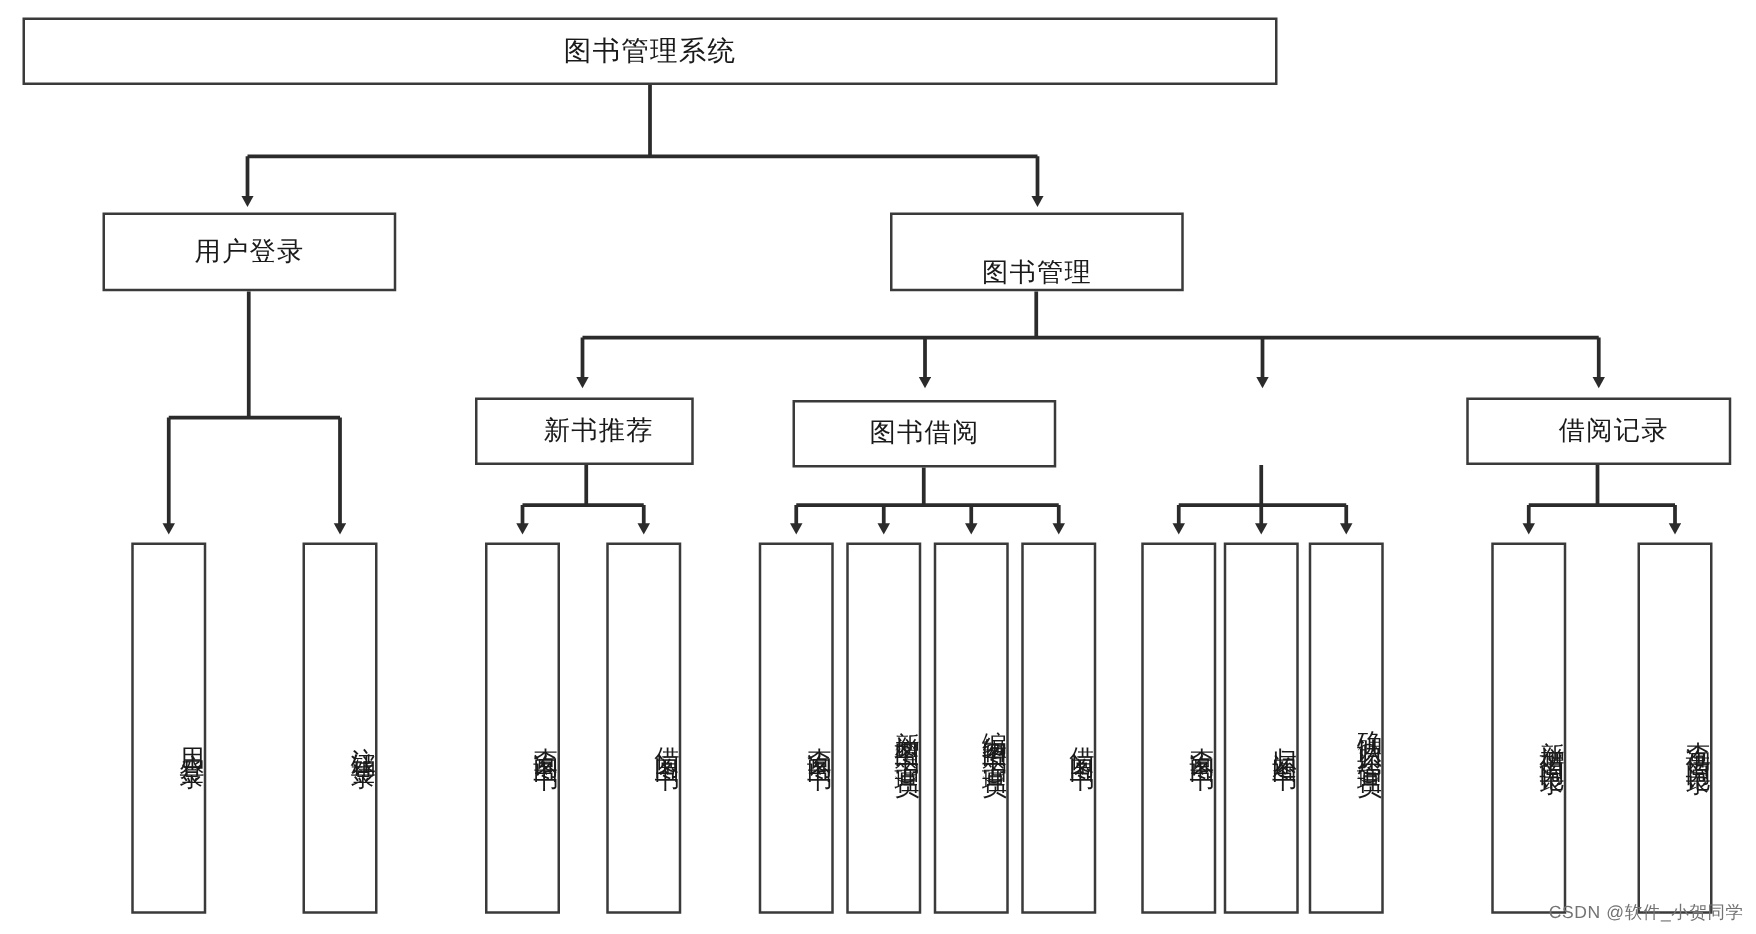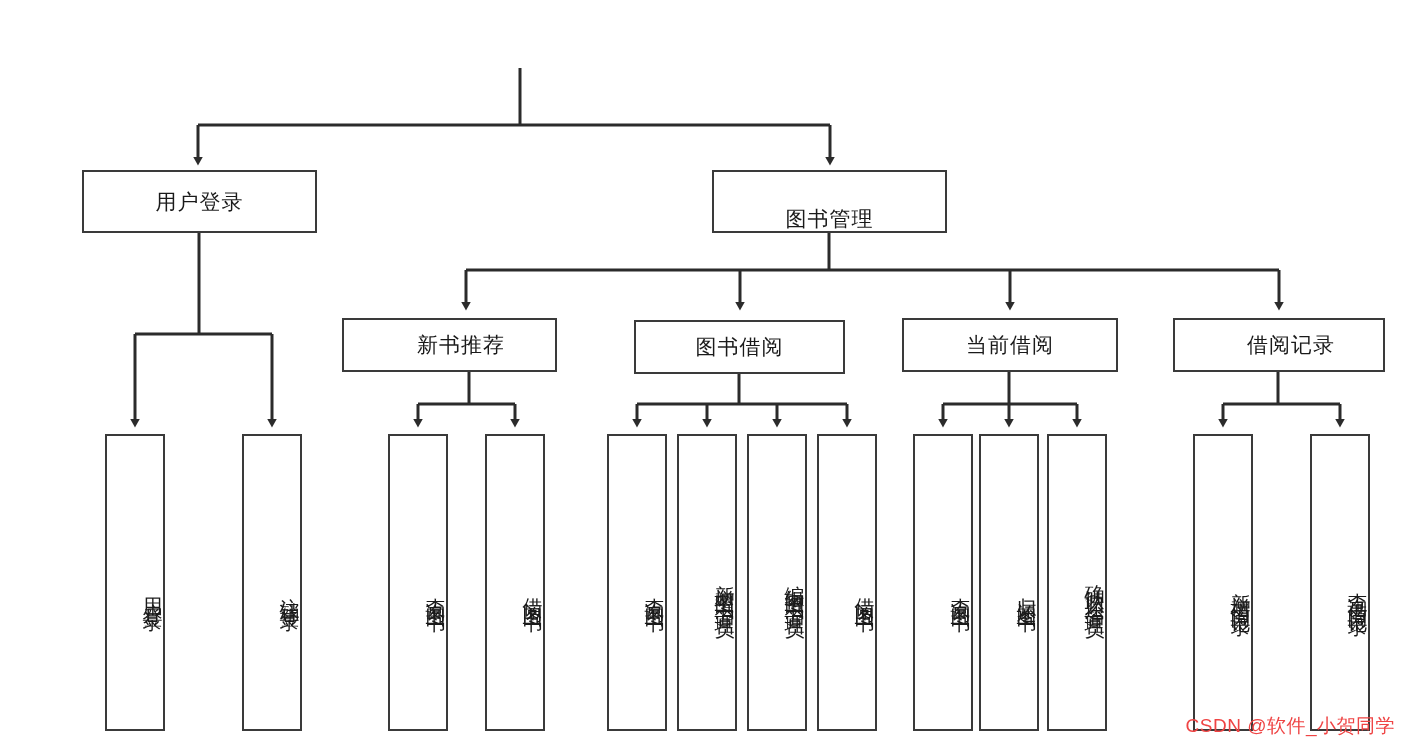--- a/index.html
+++ b/index.html
@@ -58,22 +58,22 @@
   }
   .node.vert .vtext {
     writing-mode: vertical-rl;
     text-orientation: upright;
     display: block;
   }
   .watermark {
     position: absolute;
     right: 10px;
     bottom: 8px;
-    font-size: 19px;
-    color: #ef4444;
+    font-size: 14px;
+    color: #737373;
     letter-spacing: 0.5px;
     z-index: 3;
     white-space: nowrap;
   }
 </style>
 </head>
 <body>
 
 <div id="canvas">
 
@@ -120,36 +120,36 @@
       <path d="M1009,404 L1009,420" marker-end="url(#arrow)"></path>
       <path d="M1077,404 L1077,420" marker-end="url(#arrow)"></path>
 
       <path d="M1278,372 L1278,404"></path>
       <path d="M1223,404 L1340,404"></path>
       <path d="M1223,404 L1223,420" marker-end="url(#arrow)"></path>
       <path d="M1340,404 L1340,420" marker-end="url(#arrow)"></path>
     </g>
   </svg>
 
+  <div class="node horiz root" style="left:18px; top:14px; width:1004px; height:54px;">
+    <span>图书管理系统</span>
+  </div>
 
   <div class="node horiz" style="left:82px; top:170px; width:235px; height:63px;">
     <span>用户登录</span>
   </div>
   <div class="node horiz" style="left:712px; top:170px; width:235px; height:63px;align-items:flex-end;">
     <span>图书管理</span>
   </div>
 
-  <div class="node horiz" style="left:342px; top:318px; width:215px; height:54px;padding-left:23px;">
+  <div class="node horiz" style="left:380px; top:318px; width:175px; height:54px;padding-left:23px;">
     <span>新书推荐</span>
   </div>
   <div class="node horiz" style="left:634px; top:320px; width:211px; height:54px;">
     <span>图书借阅</span>
-  </div>
-  <div class="node horiz" style="left:902px; top:318px; width:216px; height:54px;">
-    <span>当前借阅</span>
   </div>
   <div class="node horiz" style="left:1173px; top:318px; width:212px; height:54px;padding-left:24px;">
     <span>借阅记录</span>
   </div>
 
   <div class="node vert" style="left:105px; top:434px; width:60px; height:297px;">
     <span class="vtext">用户登录</span>
   </div>
   <div class="node vert" style="left:242px; top:434px; width:60px; height:297px;">
     <span class="vtext">注销登录</span>

